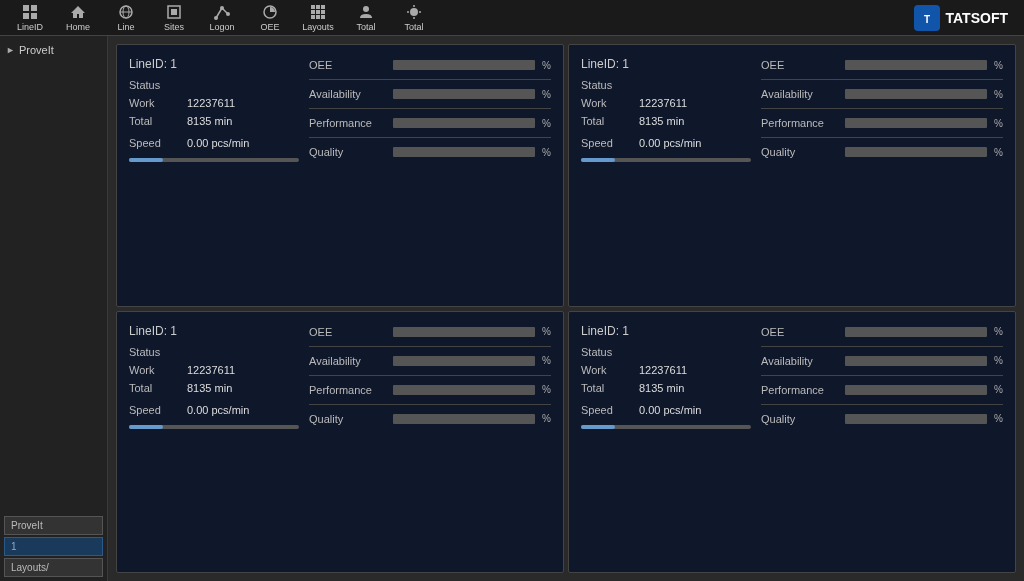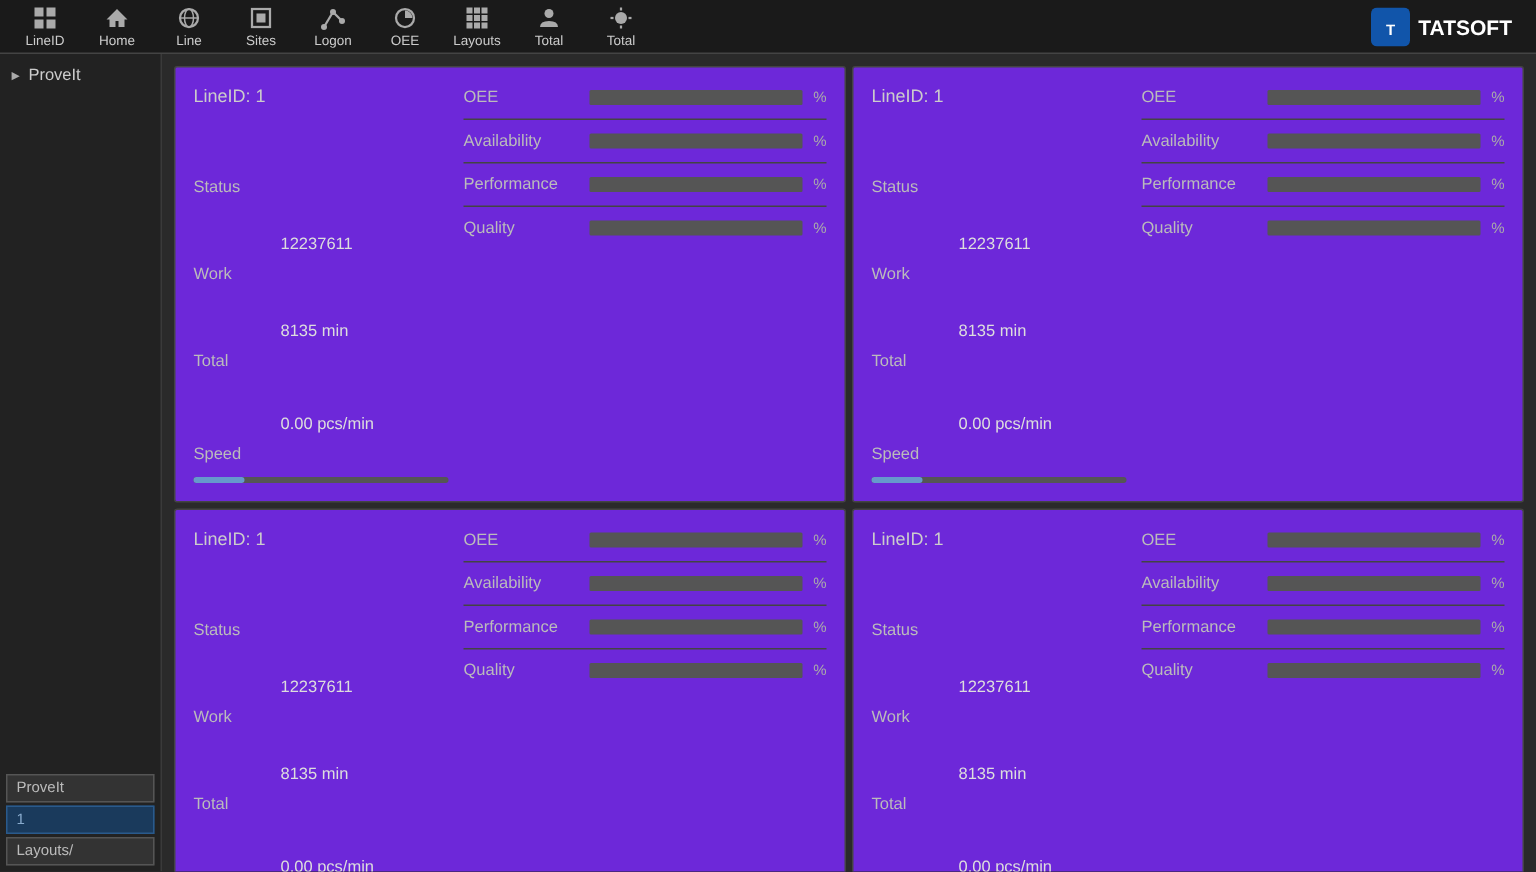--- a/index.html
+++ b/index.html
@@ -119,21 +119,21 @@
       background: #2a2a2a;
       display: grid;
       grid-template-columns: 1fr 1fr;
       grid-template-rows: 1fr 1fr;
       gap: 4px;
       padding: 8px;
     }
 
     
     .panel {
-      background: #6d28d9;
+      background: #0f172a;
       border: 1px solid #444;
       border-radius: 2px;
       padding: 12px;
       display: flex;
       flex-direction: row;
       gap: 10px;
     }
     .panel-left {
       flex: 0 0 170px;
       display: flex;
@@ -154,21 +154,20 @@
     .panel-row {
       display: flex;
       align-items: center;
       gap: 8px;
       font-size: 11px;
       color: #bbb;
     }
     .panel-label {
       min-width: 50px;
       color: #bbb;
-      margin-top: 40px;
     }
     .panel-value {
       color: #ddd;
       text-align: center;
     }
     .speed-bar-container {
       margin-top: 4px;
     }
     .speed-bar {
       height: 4px;

